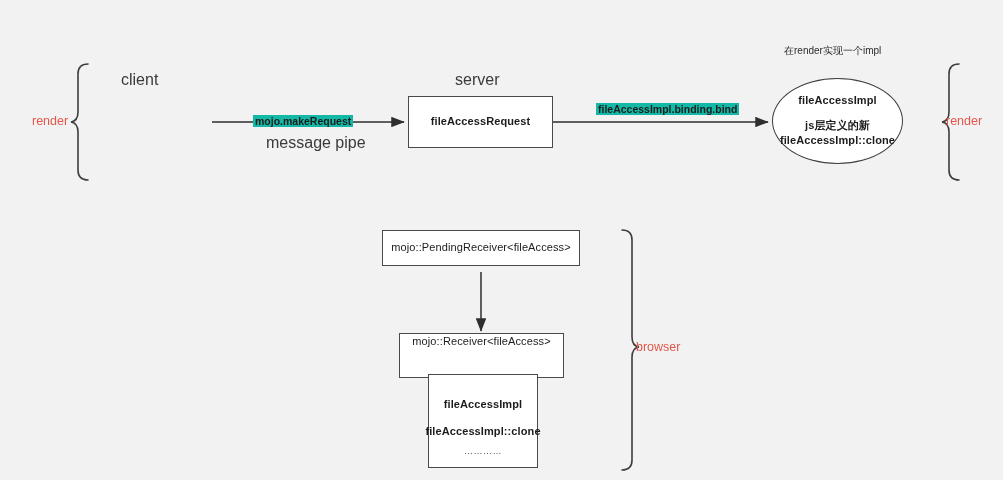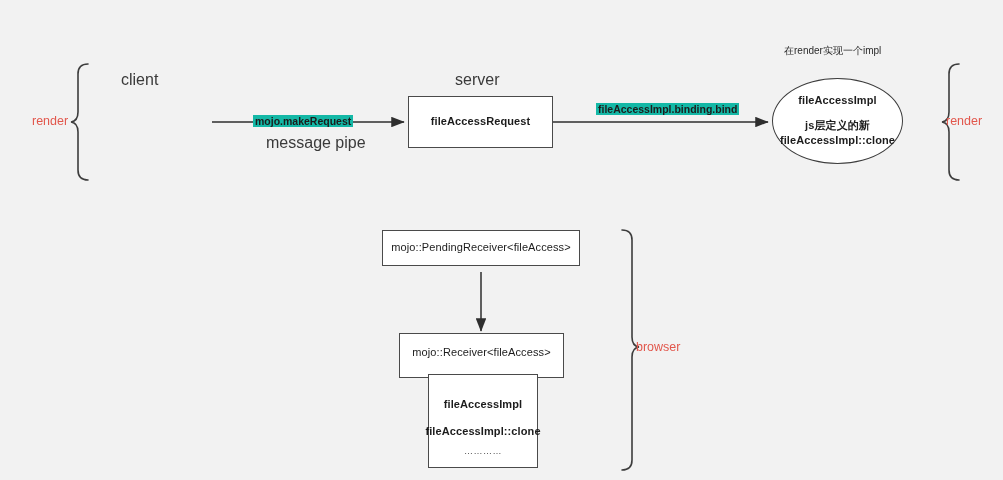--- a/index.html
+++ b/index.html
@@ -154,21 +154,21 @@
     <span class="node-text">js层定义的新</span>
     <span class="node-text">fileAccessImpl::clone</span>
   </div>
 
   <div class="brace-label" style="left:946px; top:114px;">render</div>
 
   <div class="node-box" style="left:382px; top:230px; width:198px; height:36px;">
     <span class="node-text thin">mojo::PendingReceiver&lt;fileAccess&gt;</span>
   </div>
 
-  <div class="node-box" style="left:399px; top:333px; width:165px; height:45px; justify-content:flex-start; padding-top:11px;">
+  <div class="node-box" style="left:399px; top:333px; width:165px; height:45px; justify-content:flex-start; ">
     <span class="node-text thin">mojo::Receiver&lt;fileAccess&gt;</span>
   </div>
 
   <div class="node-box" style="left:428px; top:374px; width:110px; height:94px; justify-content:flex-start; padding-top:22px;">
     <span class="node-text">fileAccessImpl</span>
     <span class="inner-gap-sm"></span>
     <span class="node-text">fileAccessImpl::clone</span>
     <span class="dots">…………</span>
   </div>
 

